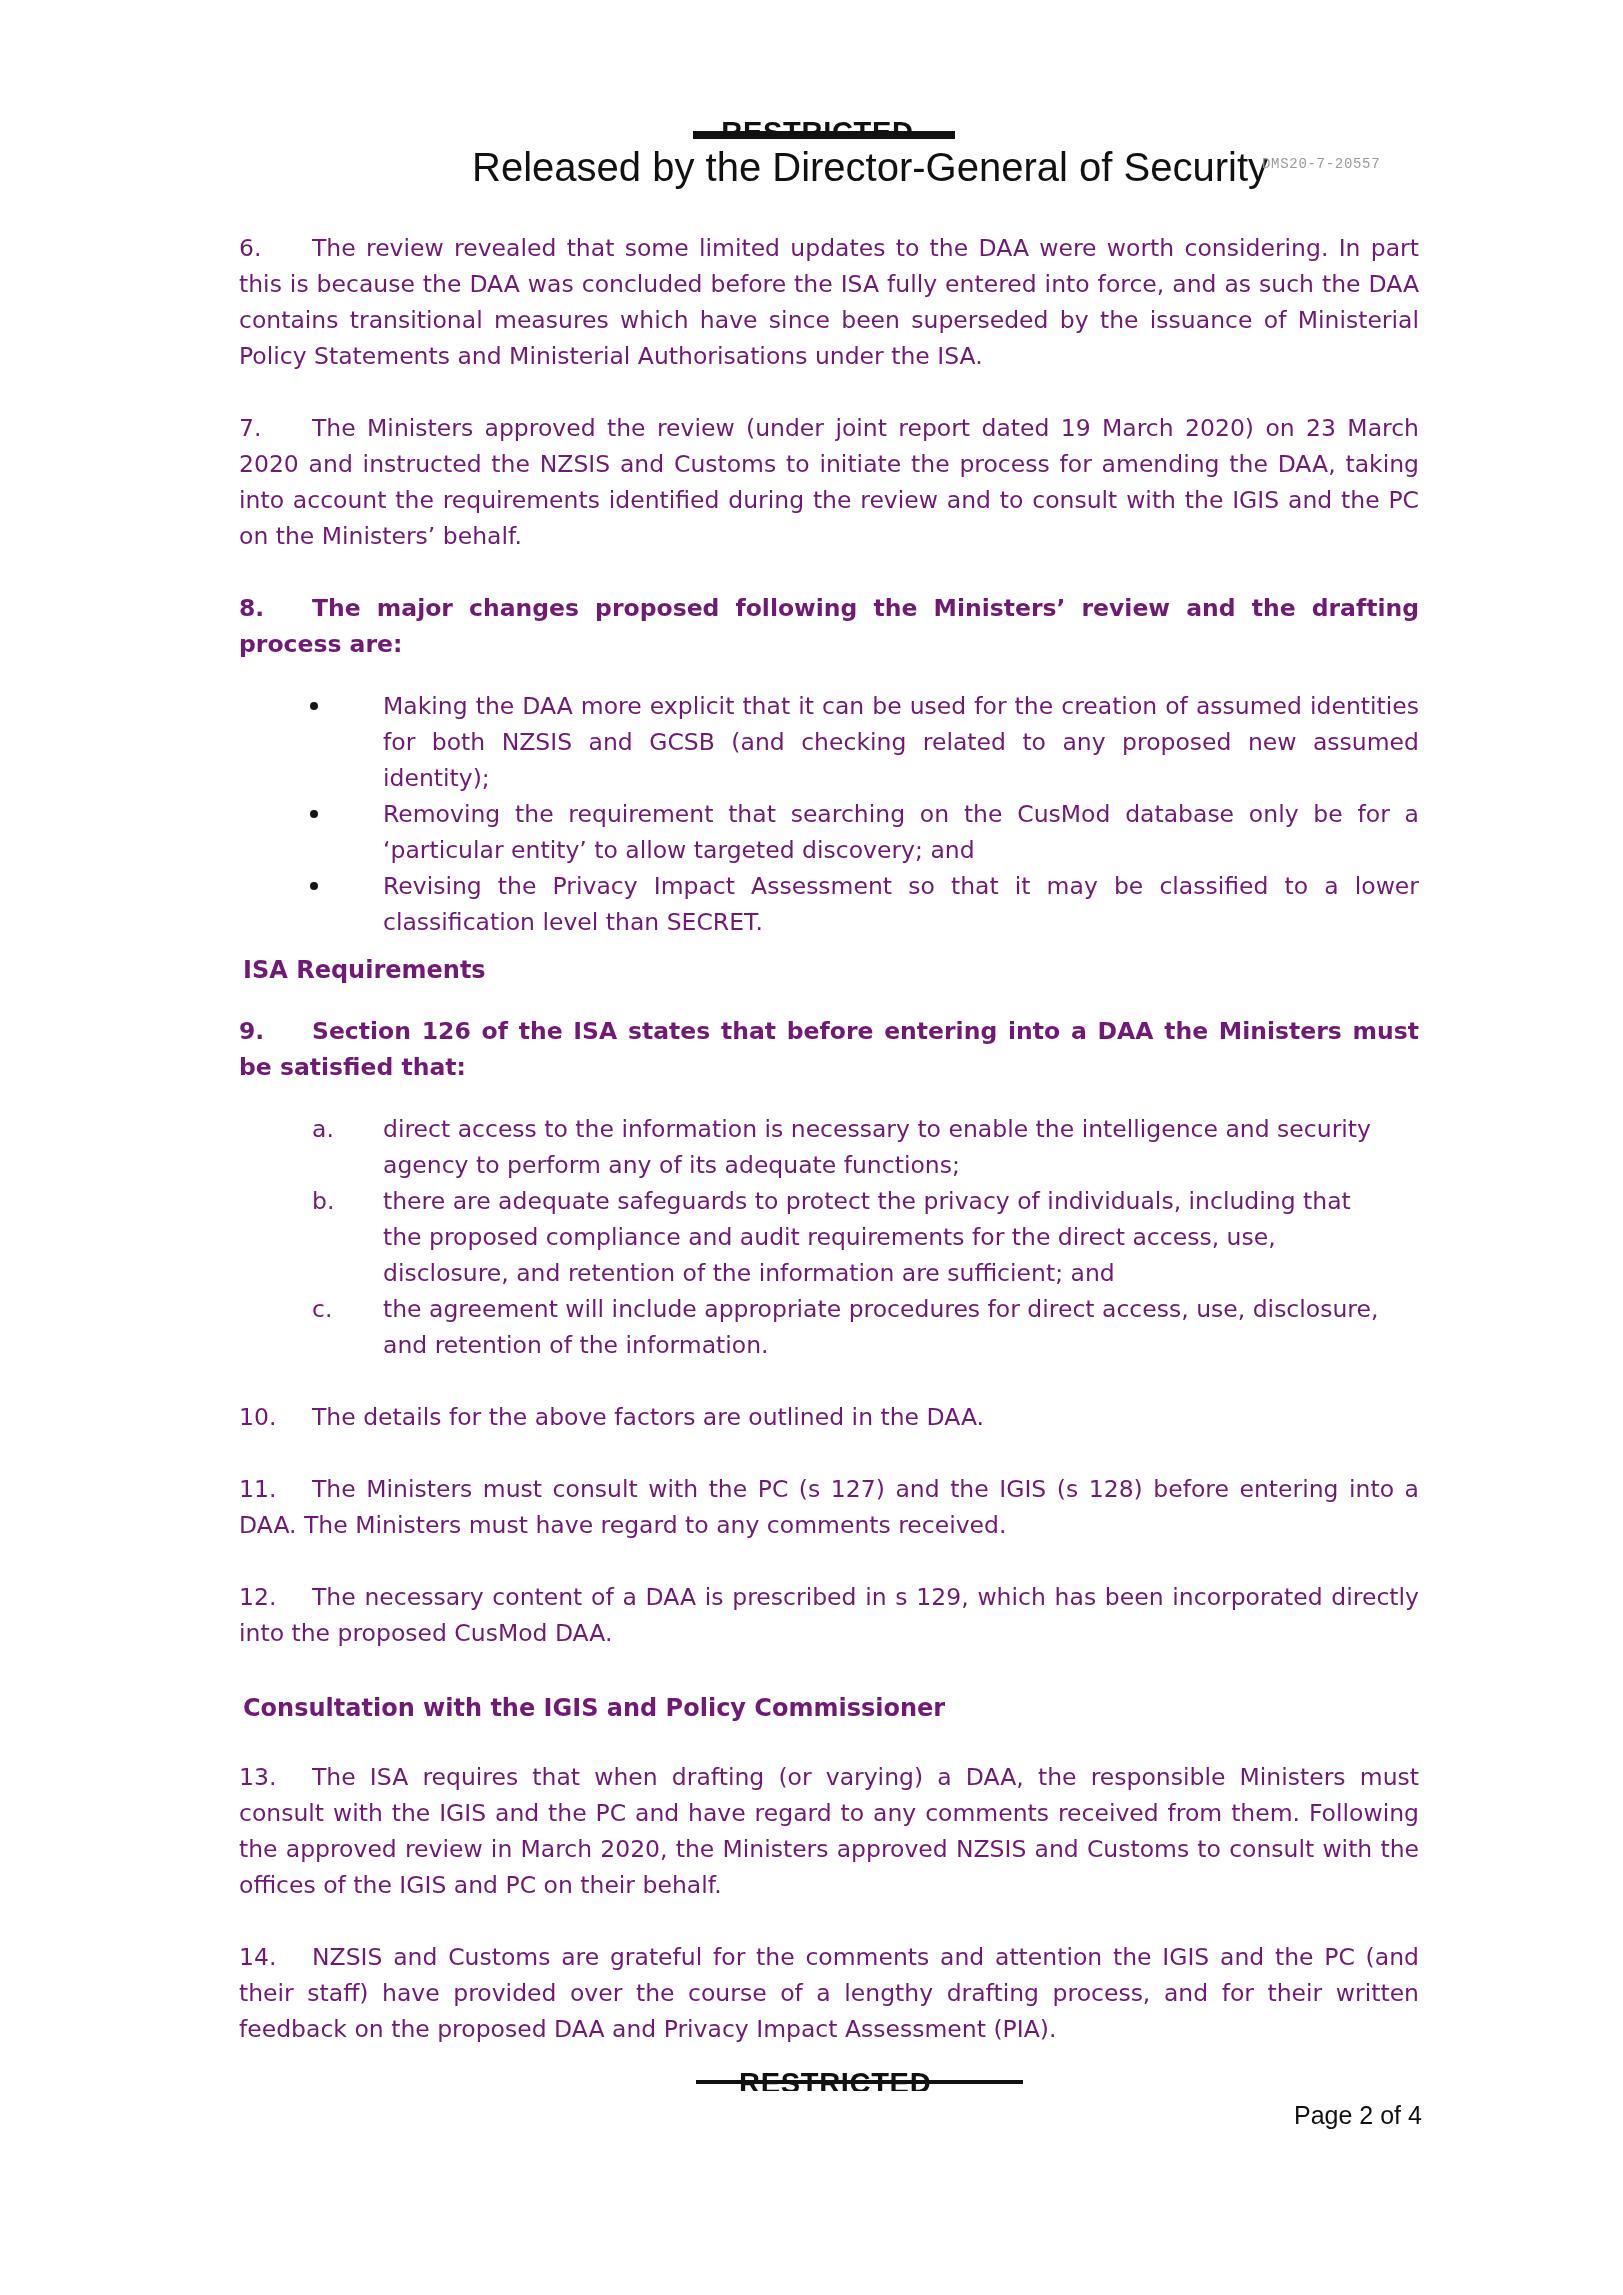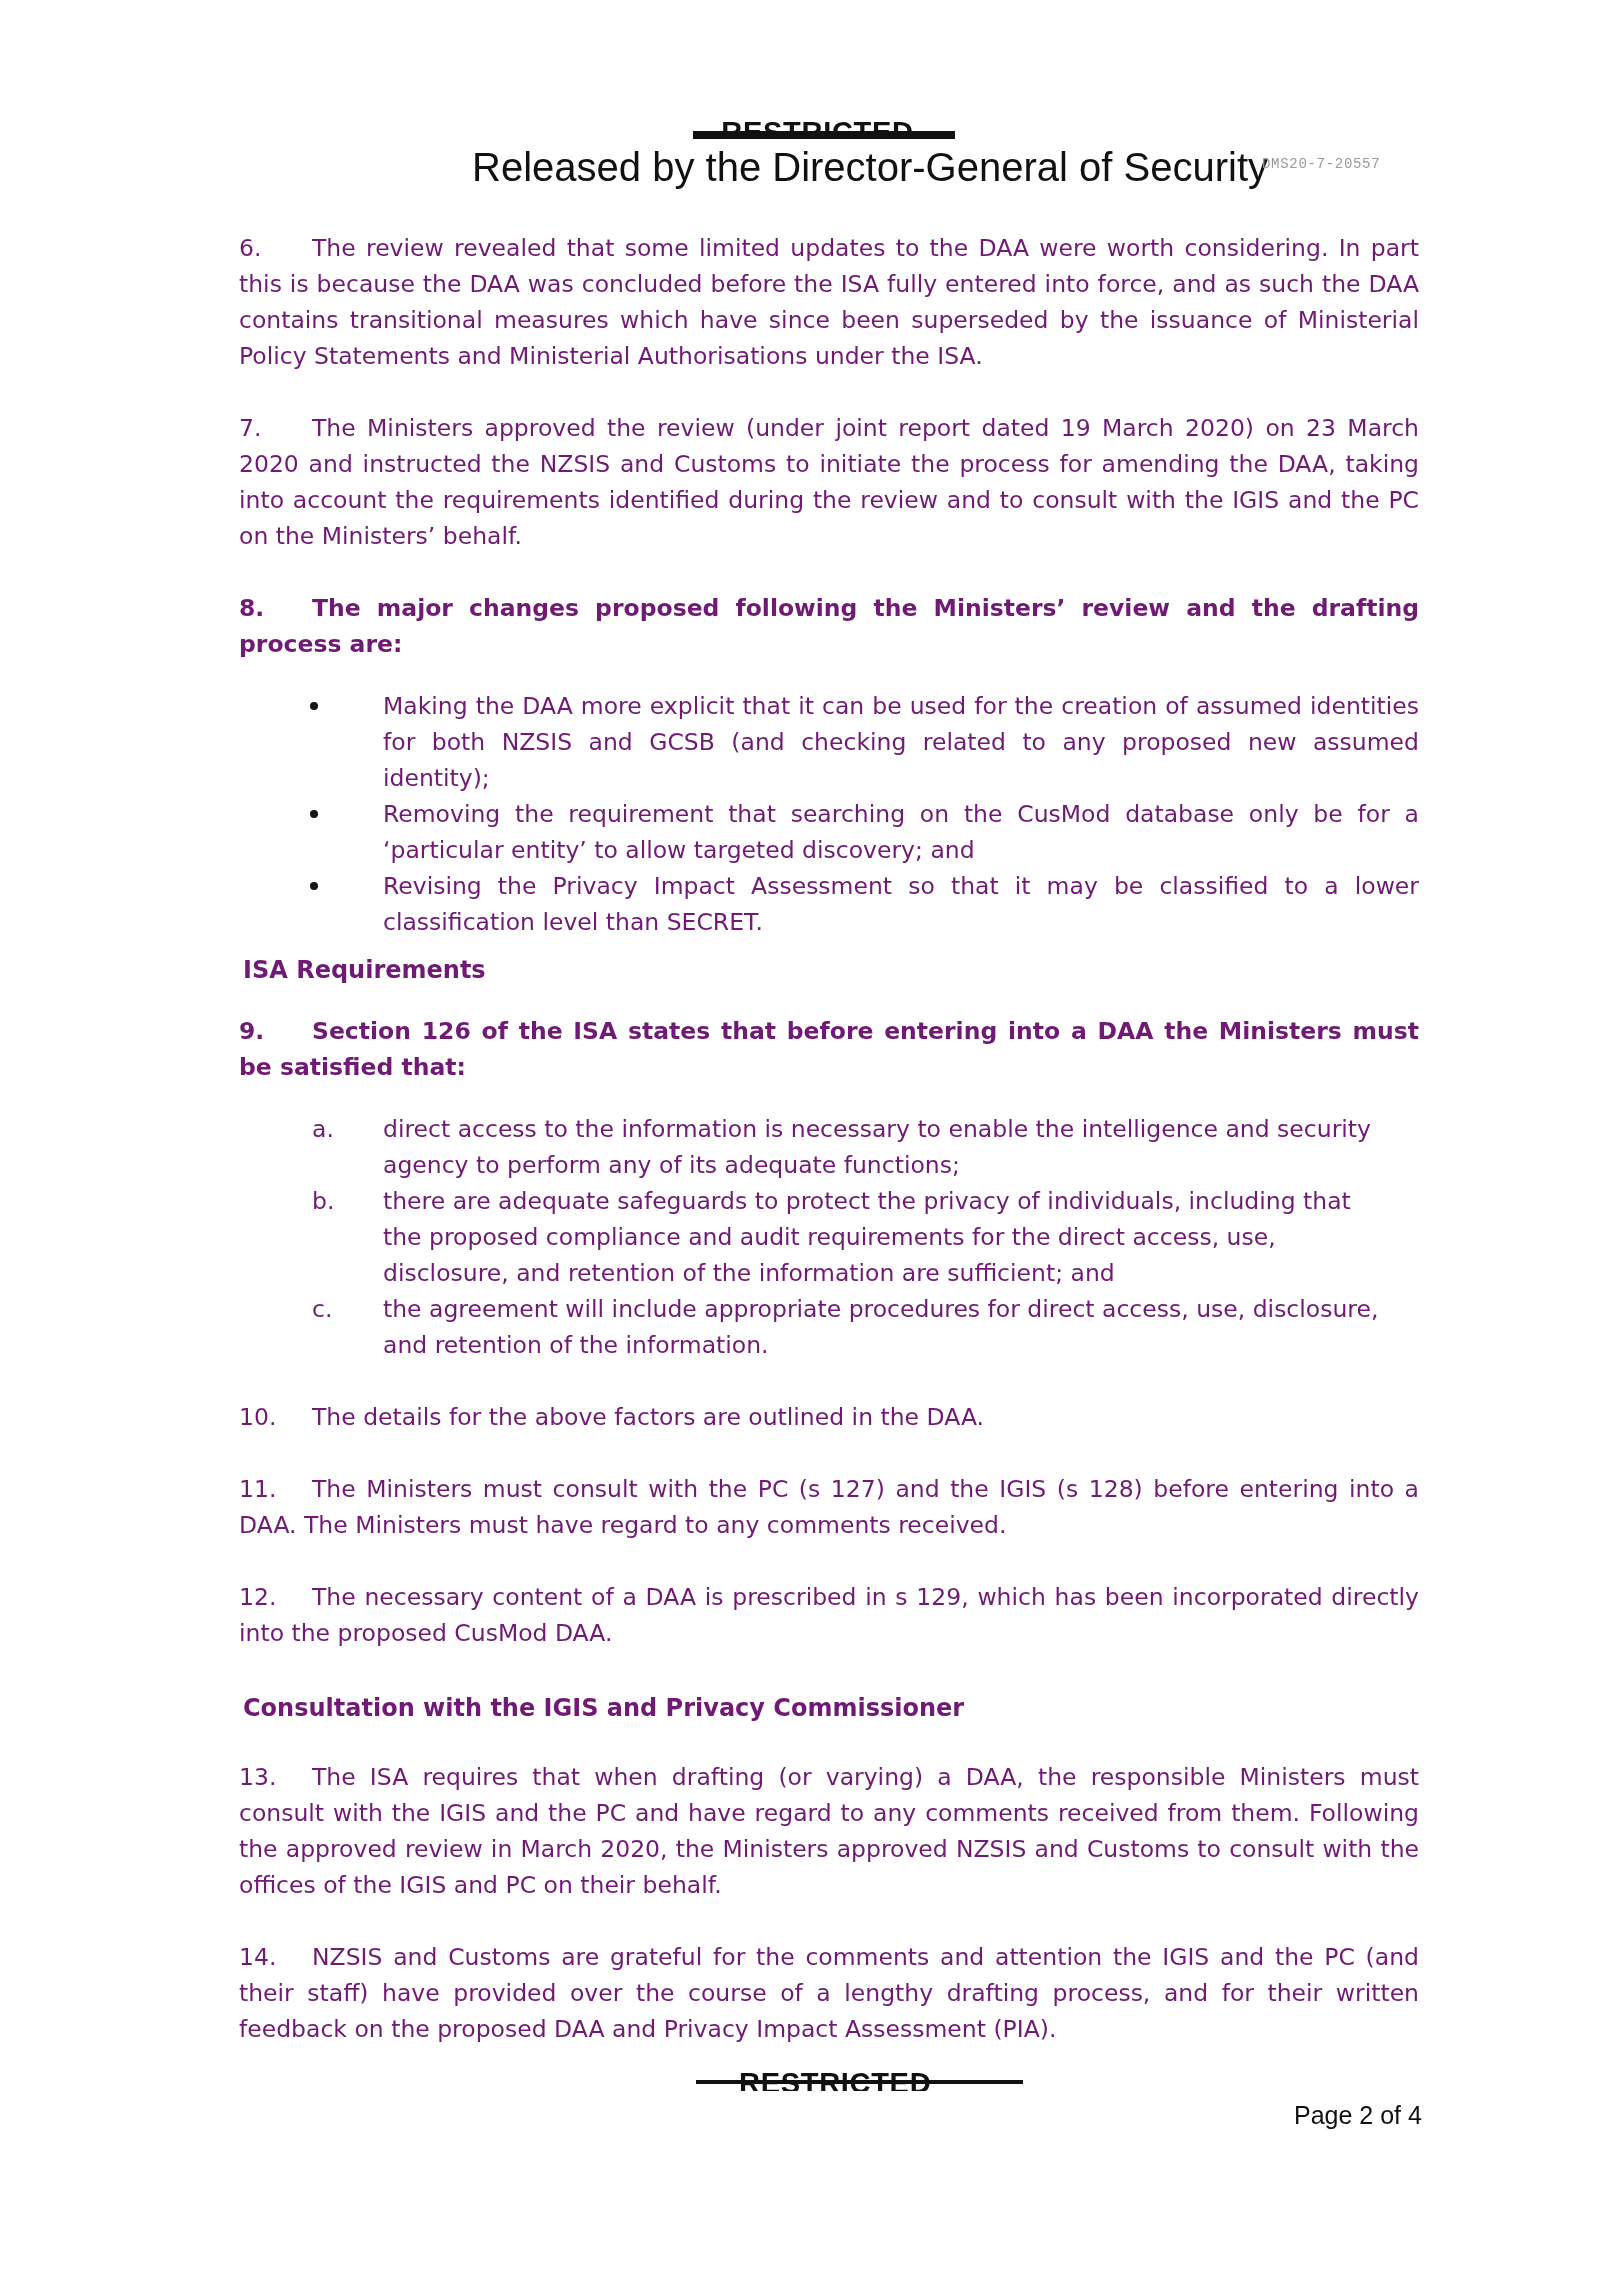--- a/index.html
+++ b/index.html
@@ -113,21 +113,21 @@
   </p>
 
   <p class="para">
     <span class="num">11.</span><span>The Ministers must consult with the PC (s 127) and the IGIS (s 128) before entering into a DAA. The Ministers must have regard to any comments received.</span>
   </p>
 
   <p class="para" style="margin-bottom:4px">
     <span class="num">12.</span><span>The necessary content of a DAA is prescribed in s 129, which has been incorporated directly into the proposed CusMod DAA.</span>
   </p>
 
-  <div class="heading h2">Consultation with the IGIS and Privacy Commissioner</div>
+  <div class="heading h2">Consultation with the IGIS and Policy Commissioner</div>
 
   <p class="para">
     <span class="num">13.</span><span>The ISA requires that when drafting (or varying) a DAA, the responsible Ministers must consult with the IGIS and the PC and have regard to any comments received from them. Following the approved review in March 2020, the Ministers approved NZSIS and Customs to consult with the offices of the IGIS and PC on their behalf.</span>
   </p>
 
   <p class="para">
     <span class="num">14.</span><span>NZSIS and Customs are grateful for the comments and attention the IGIS and the PC (and their staff) have provided over the course of a lengthy drafting process, and for their written feedback on the proposed DAA and Privacy Impact Assessment (PIA).</span>
   </p>
 </div>
 

